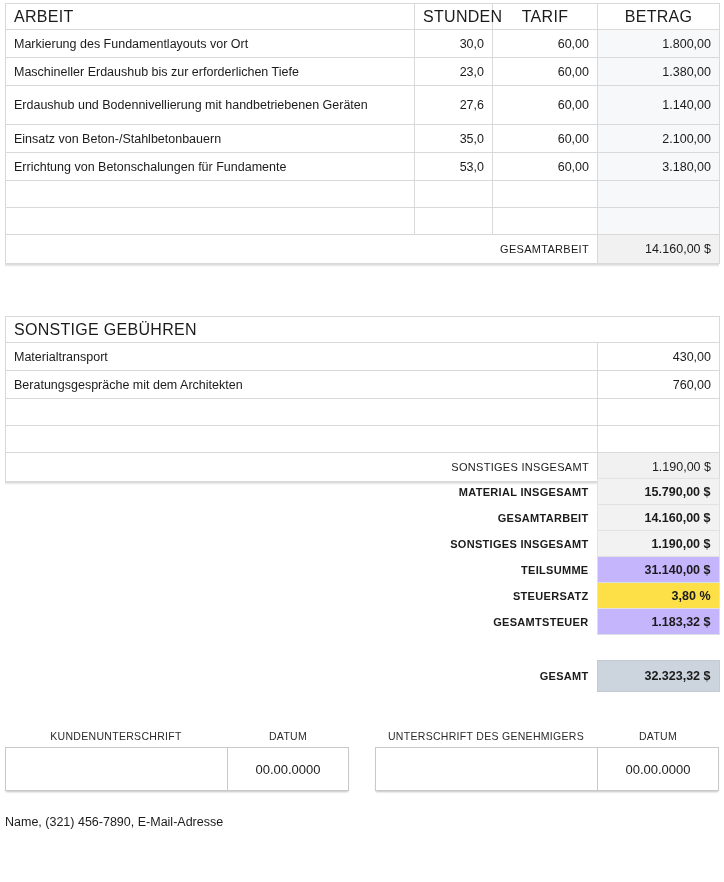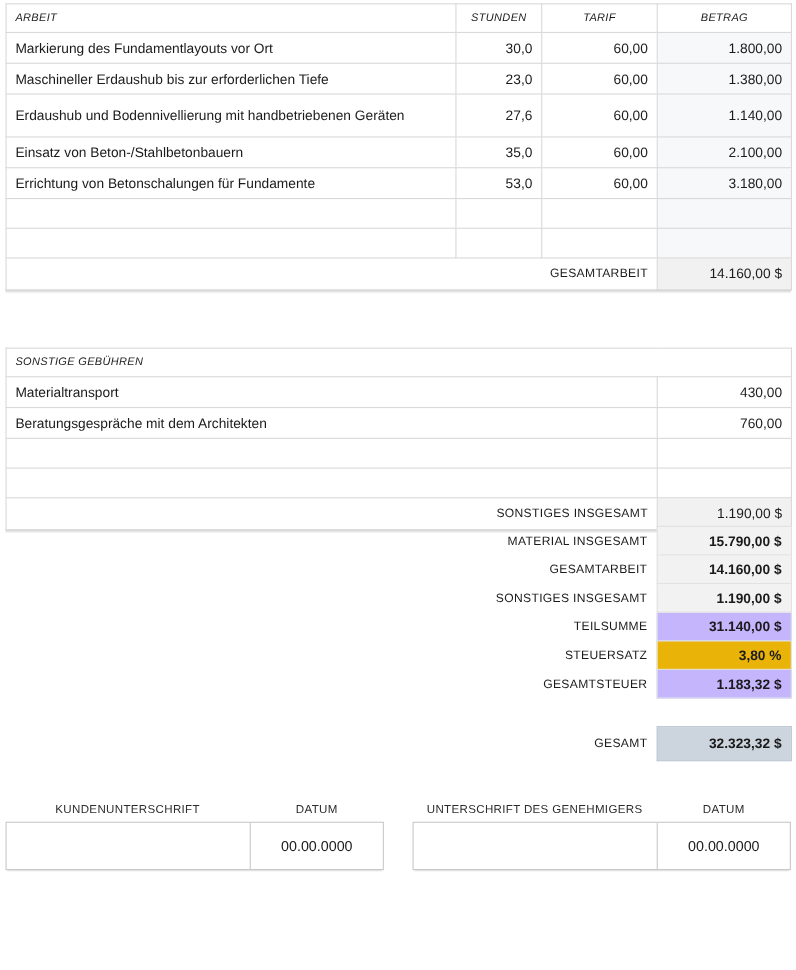--- a/index.html
+++ b/index.html
@@ -31,26 +31,25 @@
   table.grid td, table.grid th {
     border: 1px solid #d9d9d9;
     padding: 0 8px;
     font-weight: normal;
     vertical-align: middle;
     background: #ffffff;
   }
   .hdr th {
     background: #d5dae2;
     color: #1b1b1b;
-    font-size: 10px;
+    font-size: 16px;
     font-weight: bold;
     letter-spacing: .3px;
     height: 25px;
     border-color: #c6ccd6;
-    font-style: italic;
   }
   .hdr th.left  { text-align: left;  }
   .hdr th.ctr   { text-align: center; }
 
   .row td { height: 27px; font-size: 12.5px; }
   .row td.desc   { text-align: left; }
   .row td.num    { text-align: right; }
   .row td.amount { text-align: right; background: #f7f8fa; }
   .row.tall td   { height: 38px; }
   .row.blank td  { height: 26px; }
@@ -88,36 +87,36 @@
     border-collapse: collapse;
     table-layout: fixed;
   }
   table.summary td {
     padding: 0 8px;
     height: 25px;
     vertical-align: middle;
   }
   td.s-label {
     text-align: right;
-    font-weight: normal;
+    font-weight: bold;
     font-size: 11px;
     letter-spacing: .3px;
     border: none;
     background: transparent;
   }
   td.s-value {
     text-align: right;
     font-weight: bold;
     font-size: 12.5px;
     border: 1px solid #e2e2e2;
     margin-top: 32px;
   }
   .tone-light  td.s-value { background: #f2f2f2; }
   .tone-blue   td.s-value { background: #c4b5fd; border-color: #dadfe7; }
-  .tone-white  td.s-value { background: #eab308; border-color: #e2e2e2; }
+  .tone-white  td.s-value { background: #fde047; border-color: #e2e2e2; }
   .tone-strong td.s-value { background: #ccd4de; border-color: #c2cad6; }
   .tone-strong td.s-label,
   .tone-strong td.s-value { height: 30px; }
   .spacer-row td { height: 6px; padding: 0; border: none; background: transparent; }
 
   
   #signatures {
     position: absolute;
     top: 730px;
     left: 5px;
@@ -340,14 +339,15 @@
       <div class="l-date">DATUM</div>
     </div>
     <div class="sig-boxes">
       <div class="b-sign"></div>
       <div class="b-date">00.00.0000</div>
     </div>
   </div>
 </div>
 
 <div id="footer">
+  <div class="contact">Name, (321) 456-7890, E-Mail-Adresse</div>
 </div>
 <div id="weburl">www.yourwebaddress.com</div>
 
 </body></html>

